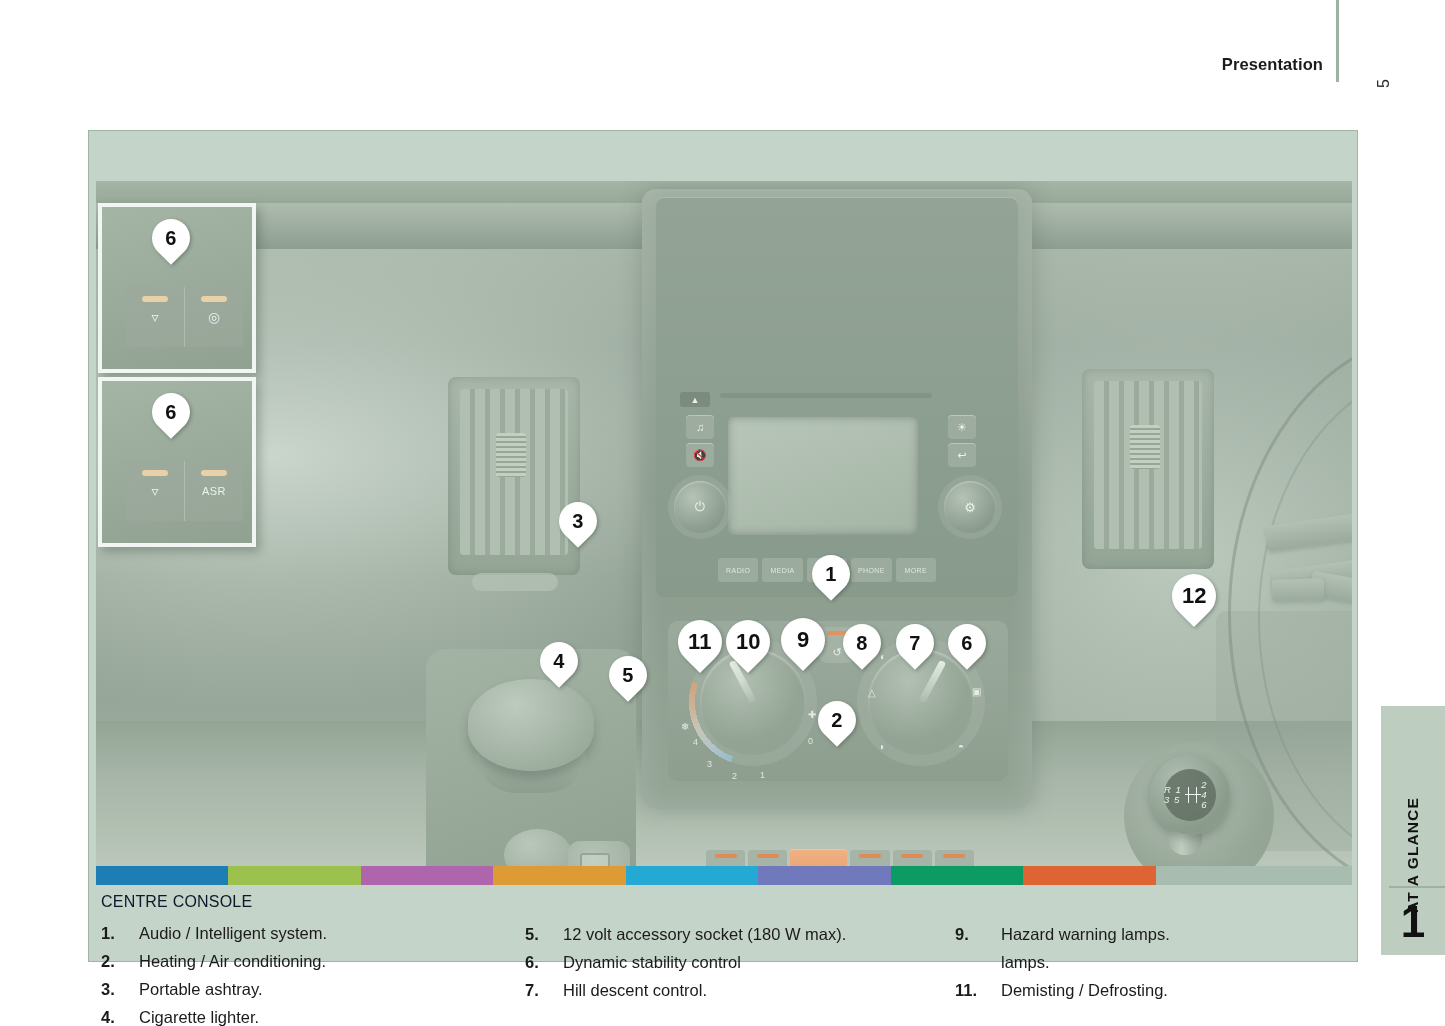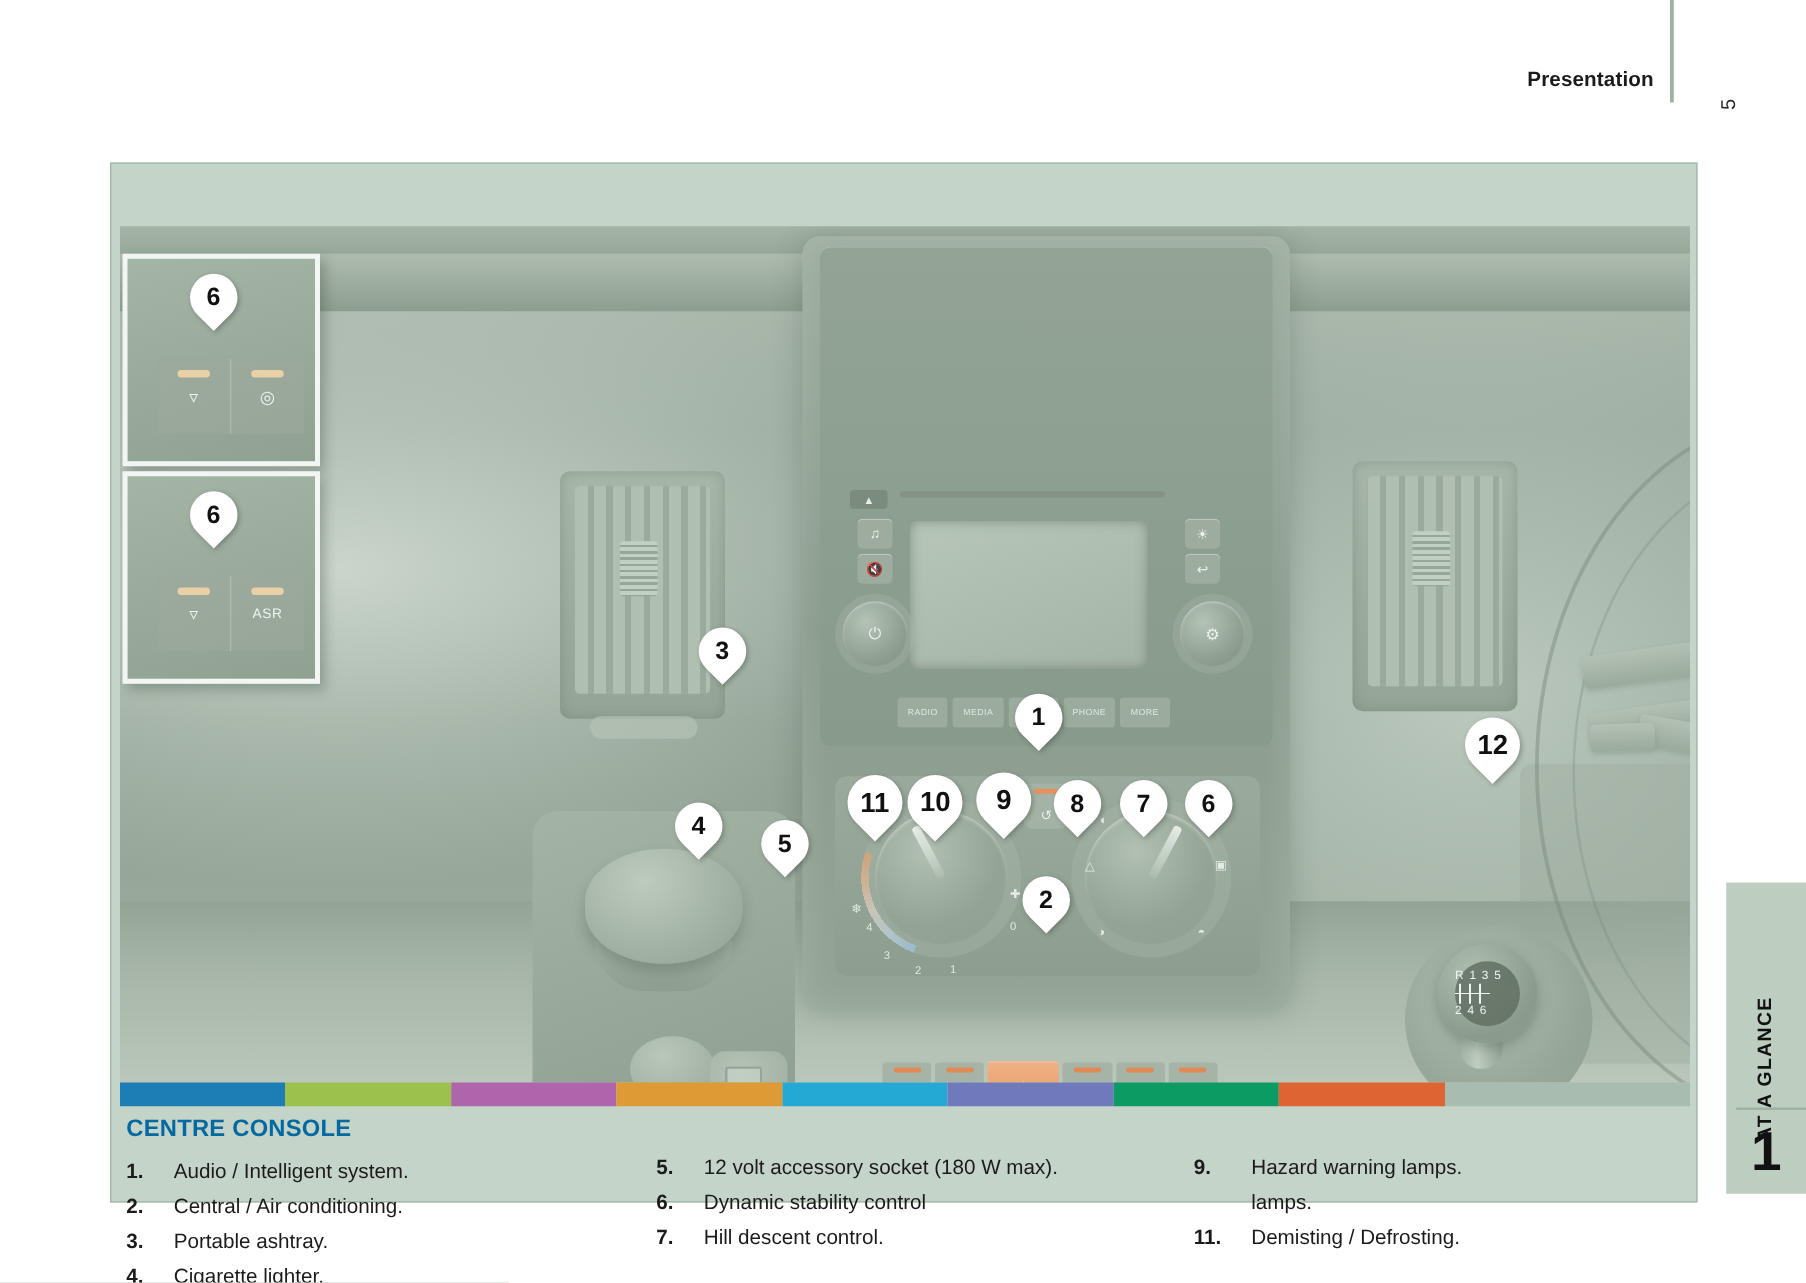--- a/index.html
+++ b/index.html
@@ -260,22 +260,22 @@
     background:linear-gradient(90deg,#a2b2a3,#c0cec1 40%,#93a394);
   }
   #gear-knob{
     left:1054px;top:574px;width:80px;height:80px;border-radius:50%;
     background:radial-gradient(circle at 35% 28%,#aebdaf,#8a9b8c 68%,#76877880);
     box-shadow:0 4px 10px rgba(60,74,62,.35);
   }
   #gear-pattern{
     left:1068px;top:588px;width:52px;height:52px;border-radius:50%;
     background:rgba(98,112,99,.85);
-    display:flex;flex-direction:column;justify-content:center;
-    color:#eef4ee;font-size:9.5px;line-height:10px;letter-spacing:1px;
+    display:flex;flex-direction:row;align-items:center;justify-content:center;
+    color:#eef4ee;font-size:9.5px;line-height:10px;letter-spacing:1px;font-style:italic;
   }
   #gear-pattern .gp-grid{
     width:28px;height:16px;margin:1px 0;
     background:
       linear-gradient(90deg,transparent 0 3px,#eef4ee 3px 4.5px,transparent 4.5px 11px,
         #eef4ee 11px 12.5px,transparent 12.5px 19px,#eef4ee 19px 20.5px,transparent 20.5px),
       linear-gradient(180deg,transparent 0 7px,#eef4ee 7px 8.5px,transparent 8.5px);
   }
 
   
@@ -349,21 +349,21 @@
   
   #legend{
     position:absolute;left:0;top:762px;width:100%;height:200px;
     display:flex;padding:0 12px;box-sizing:border-box;
   }
   .legend-col{position:relative;}
   #legend-col-1{width:424px;}
   #legend-col-2{width:430px;}
   #legend-col-3{width:386px;}
   .legend-title{
-    font-size:19px;font-weight:bold;color:#0369a1;
+    font-size:16px;font-weight:normal;color:#0f172a;
     letter-spacing:.2px;margin:0 0 8px 0;
   }
   .legend-item{
     display:flex;font-size:16.5px;color:#1b1b1b;line-height:28px;
   }
   .legend-num{
     font-weight:bold;min-width:38px;flex:0 0 38px;
   }
   #legend-col-3 .legend-num{min-width:46px;flex:0 0 46px;}
   .legend-text{flex:1;}
@@ -583,21 +583,21 @@
 
   <div id="legend">
     <div class="legend-col" id="legend-col-1">
       <div class="legend-title">CENTRE CONSOLE</div>
       <div class="legend-item">
         <span class="legend-num">1.</span>
         <span class="legend-text">Audio / Intelligent system.</span>
       </div>
       <div class="legend-item">
         <span class="legend-num">2.</span>
-        <span class="legend-text">Central / Air conditioning.</span>
+        <span class="legend-text">Heating / Air conditioning.</span>
       </div>
       <div class="legend-item">
         <span class="legend-num">3.</span>
         <span class="legend-text">Portable ashtray.</span>
       </div>
       <div class="legend-item">
         <span class="legend-num">4.</span>
         <span class="legend-text">Cigarette lighter.</span>
       </div>
     </div>

